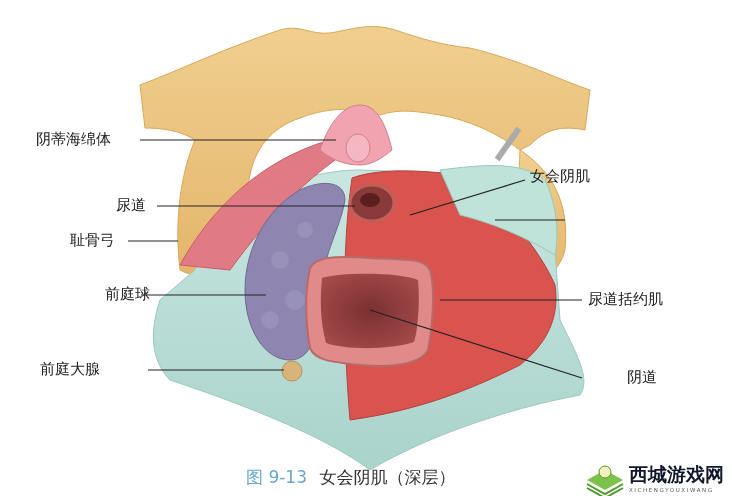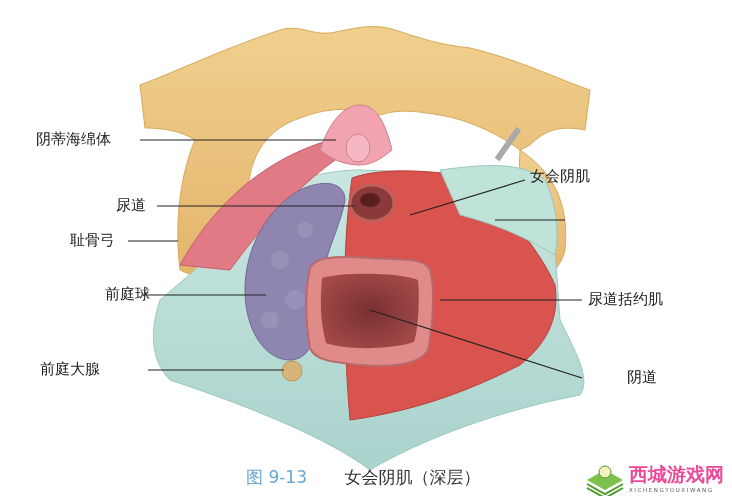--- a/index.html
+++ b/index.html
@@ -3,24 +3,24 @@
 <meta charset="utf-8">
 <style>
   html, body { margin: 0; padding: 0; background: #ffffff; }
   body { width: 732px; height: 500px; position: relative; overflow: hidden;
          font-family: "DejaVu Serif", "Liberation Serif", serif; }
   #figure { position: absolute; left: 0; top: 0; width: 732px; height: 500px; border-radius: 6px; }
   .label { position: absolute; font-size: 15px; color: #222; white-space: nowrap;
            font-family: "DejaVu Serif", "Liberation Serif", serif; line-height: 18px; }
   .caption { position: absolute; left: 246px; top: 466px; font-size: 17px;
              font-family: "DejaVu Sans", "Liberation Sans", sans-serif; color: #333; white-space: nowrap; }
-  .caption .fig-num { color: #6aa7d0; margin-right: 32px; }
+  .caption .fig-num { color: #6aa7d0; margin-right: 7px; }
   .watermark { position: absolute; left: 585px; top: 460px; width: 145px; height: 40px; }
   .wm-text { position: absolute; left: 44px; top: 2px; font-size: 19px; font-weight: bold;
-             font-family: "DejaVu Sans", "Liberation Sans", sans-serif; color: #ec4899; white-space: nowrap; }
+             font-family: "DejaVu Sans", "Liberation Sans", sans-serif; color: #0f172a; white-space: nowrap; }
   .wm-sub { position: absolute; left: 44px; top: 27px; font-size: 5.5px; letter-spacing: 1.6px;
             font-family: "DejaVu Sans", "Liberation Sans", sans-serif; color: #555; white-space: nowrap; }
 </style>
 </head>
 <body>
 
 <div id="figure">
   <svg width="732" height="500" viewBox="0 0 732 500">
     <defs>
       <linearGradient id="boneGrad" x1="0" y1="0" x2="0" y2="1">

